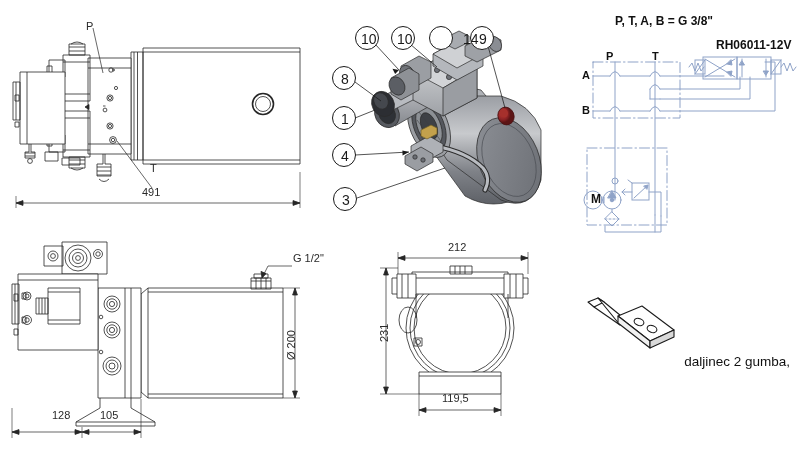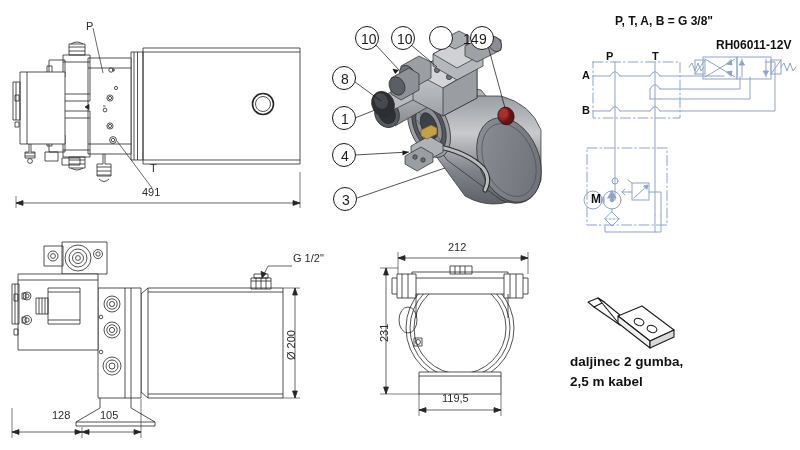--- a/index.html
+++ b/index.html
@@ -10,21 +10,21 @@
     color:#1a1a1a;
   }
   .sheet{position:absolute;left:0;top:0;width:800px;height:450px;}
   .panel{position:absolute;}
   svg{display:block;overflow:visible;}
   .lbl{position:absolute;white-space:nowrap;}
   .dimtxt{font-size:11px;color:#2a2a2a;font-family:"Liberation Sans", sans-serif;}
   .calltxt{font-size:14px;}
   .schtxt{font-size:11px;font-weight:bold;color:#111;}
   .schtitle{font-size:12px;font-weight:bold;color:#111;}
-  .remtxt{font-size:13.5px;color:#111;text-align:left;line-height:1.45;font-weight:bold;}
+  .remtxt{font-size:13.5px;color:#111;text-align:right;line-height:1.45;}
   .rot{transform:rotate(-90deg);transform-origin:left top;}
 </style>
 </head>
 <body>
 
 <div class="sheet">
 
   <div class="panel" style="left:0px;top:0px;width:320px;height:215px;">
     <svg width="320" height="215" viewBox="0 0 320 215">
       <g fill="none" stroke="#262626" stroke-width="0.8" stroke-linejoin="round">
@@ -510,16 +510,15 @@
 
         <path d="M48 26 L72 16 L104 40 L80 51 Z"></path>
         <path d="M48 26 L80 51 L80 58 L48 33 Z" fill="#f0f0f0"></path>
         <path d="M80 51 L104 40 L104 47 L80 58 Z" fill="#d9d9d9"></path>
 
         <ellipse cx="69" cy="32" rx="5" ry="3.4" transform="rotate(19 69 32)"></ellipse>
         <ellipse cx="82" cy="39" rx="5" ry="3.4" transform="rotate(19 82 39)"></ellipse>
       </g>
     </svg>
     <div class="lbl remtxt" style="left:0px;top:62px;width:220px;">daljinec 2 gumba,</div>
-    <div class="lbl remtxt" style="left:0px;top:82px;width:220px;">2,5 m kabel</div>
   </div>
 
 </div>
 
 </body></html>

